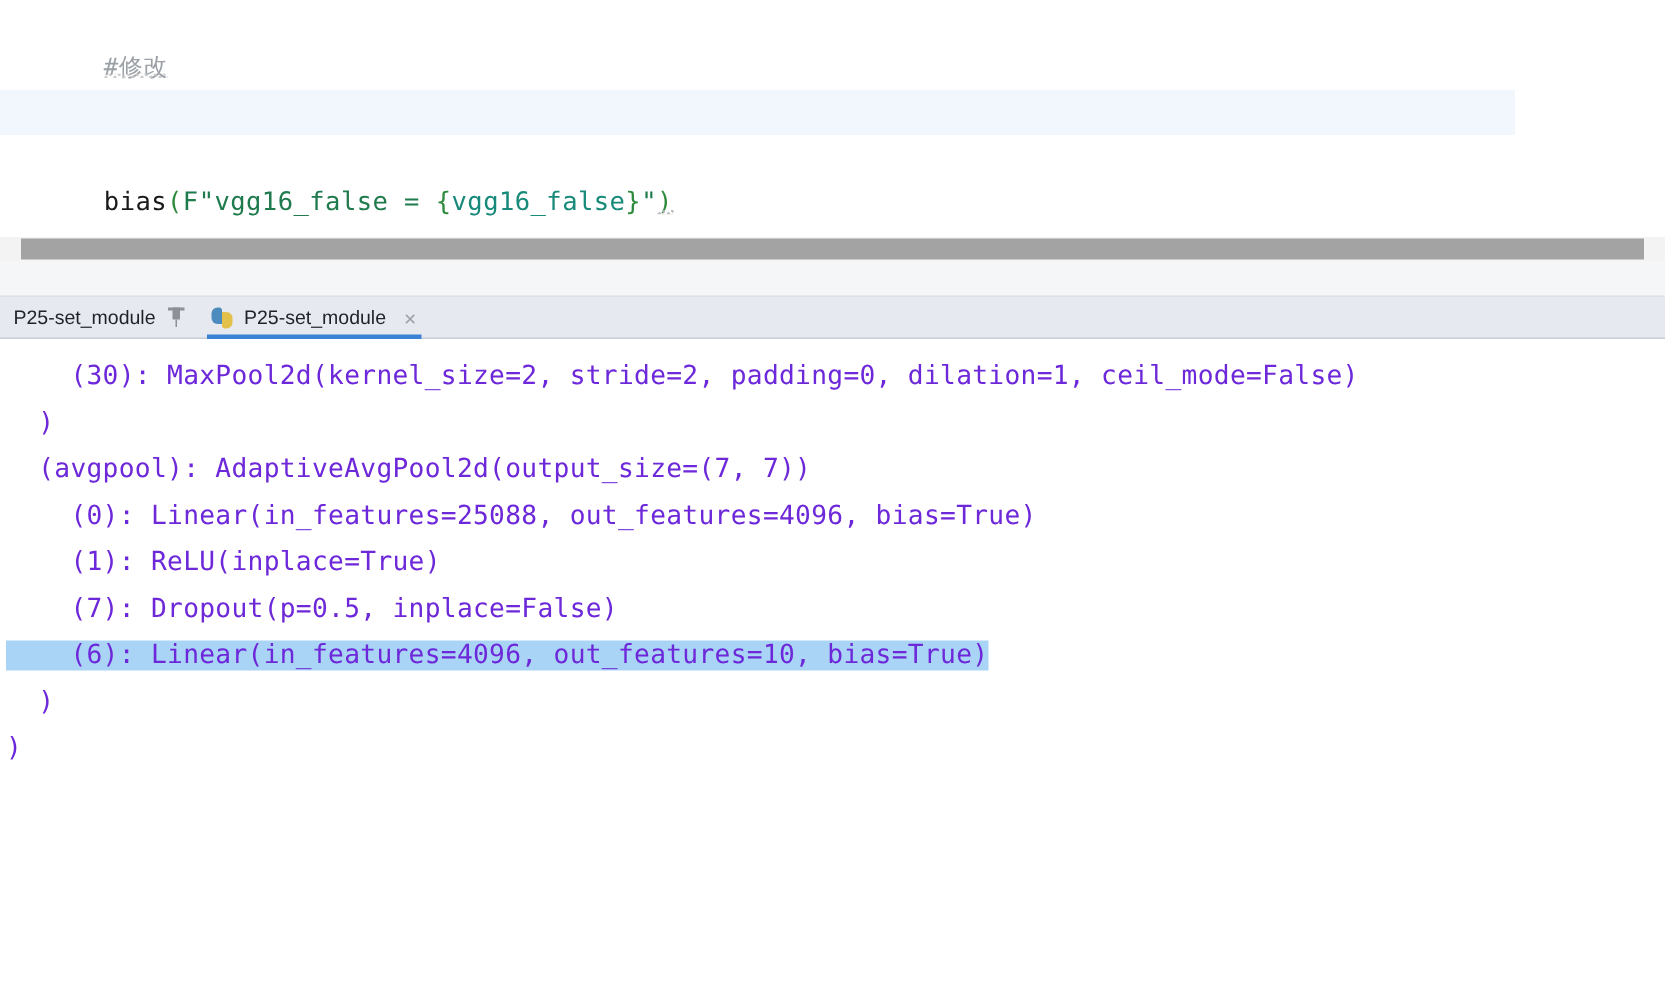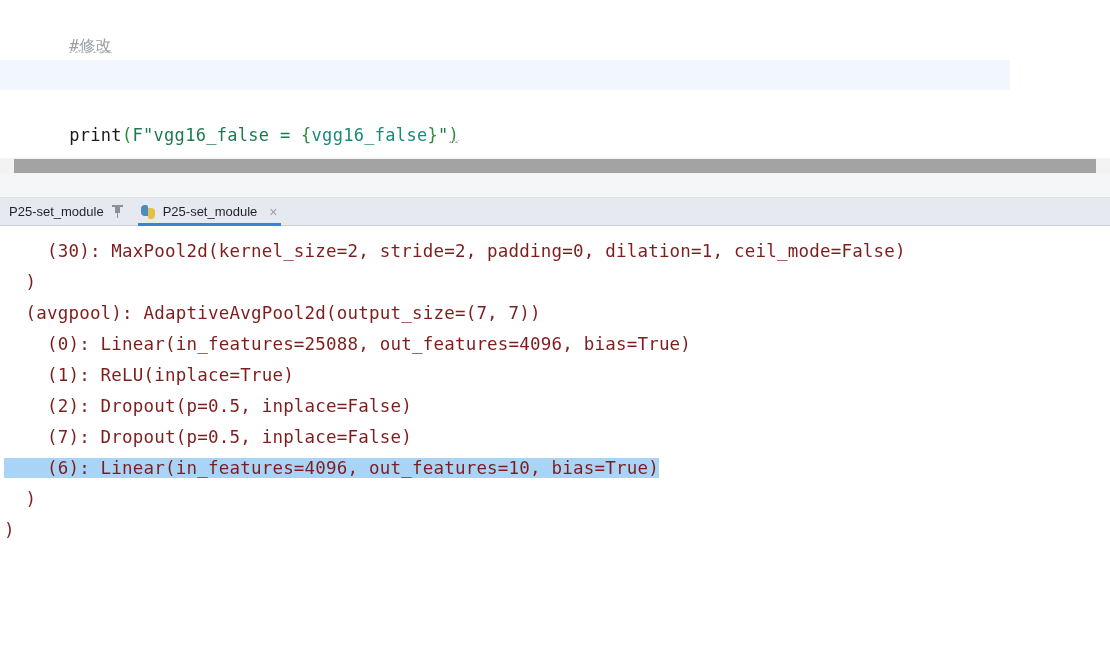--- a/index.html
+++ b/index.html
@@ -129,21 +129,21 @@
 
   
   .console {
     position:absolute; left:0; top:226px; width:1110px; height:432px;
     background:#ffffff; overflow:hidden;
   }
   .con-line {
     height:31px; line-height:31px;
     white-space:pre;
     font-size:17.5px;
-    color:#7f1d1d;
+    color:#6d28d9;
     padding-left:4px;
     letter-spacing:0.2px;
   }
   .con-line.clipped {
     height:10px; line-height:10px;
     overflow:hidden;
     position:relative;
   }
   .hl { background:#a9d4f5;margin-top:40px; }
 </style>
@@ -160,21 +160,21 @@
 
     <div class="code-line">
       <span id="assign-tokens"><span class="tok-var">vgg16_false</span><span class="tok-plain">.</span><span class="tok-plain">classifier</span><span class="tok-bracket">[</span><span class="tok-num">6</span><span class="tok-bracket">]</span><span class="tok-eq sq">=</span><span class="tok-plain"> nn.</span><span class="tok-cls">Linear</span><span class="tok-paren">(</span><span class="tok-plain sq">in_features</span><span class="tok-eq sq"> = </span><span class="tok-num sq">4096</span><span class="tok-plain sq"> ,  out_features</span><span class="tok-eq sq"> = </span><span class="tok-num sq">10</span><span class="tok-paren">)</span></span>
     </div>
 
     <div class="code-line current">
       <span></span>
     </div>
 
     <div class="code-line">
-      <span id="print-tokens"><span class="tok-plain">print</span><span class="tok-paren">(</span><span class="tok-str">F"vgg16_false = </span><span class="tok-brace">{</span><span class="tok-fstr-in">vgg16_false</span><span class="tok-brace">}</span><span class="tok-str">"</span><span class="tok-paren sq">)</span></span>
+      <span id="print-tokens"><span class="tok-plain">bias</span><span class="tok-paren">(</span><span class="tok-str">F"vgg16_false = </span><span class="tok-brace">{</span><span class="tok-fstr-in">vgg16_false</span><span class="tok-brace">}</span><span class="tok-str">"</span><span class="tok-paren sq">)</span></span>
     </div>
 
   </div>
 
   <div class="editor-scroll-track"></div>
   <div class="editor-scroll-thumb"></div>
 
   <div class="gap-band"></div>
 
   <div class="tabbar">
@@ -197,20 +197,19 @@
 
   </div>
 
   <div class="console" id="console-body">
       <div class="con-line clipped"></div>
       <div class="con-line"><span>    (30): MaxPool2d(kernel_size=2, stride=2, padding=0, dilation=1, ceil_mode=False)</span></div>
       <div class="con-line"><span>  )</span></div>
       <div class="con-line"><span>  (avgpool): AdaptiveAvgPool2d(output_size=(7, 7))</span></div>
       <div class="con-line"><span>    (0): Linear(in_features=25088, out_features=4096, bias=True)</span></div>
       <div class="con-line"><span>    (1): ReLU(inplace=True)</span></div>
-      <div class="con-line"><span>    (2): Dropout(p=0.5, inplace=False)</span></div>
       <div class="con-line"><span>    (7): Dropout(p=0.5, inplace=False)</span></div>
       <div class="con-line"><span class="hl">    (6): Linear(in_features=4096, out_features=10, bias=True)</span></div>
       <div class="con-line"><span>  )</span></div>
       <div class="con-line"><span>)</span></div>
     </div>
 
 </div>
 
 </body></html>

